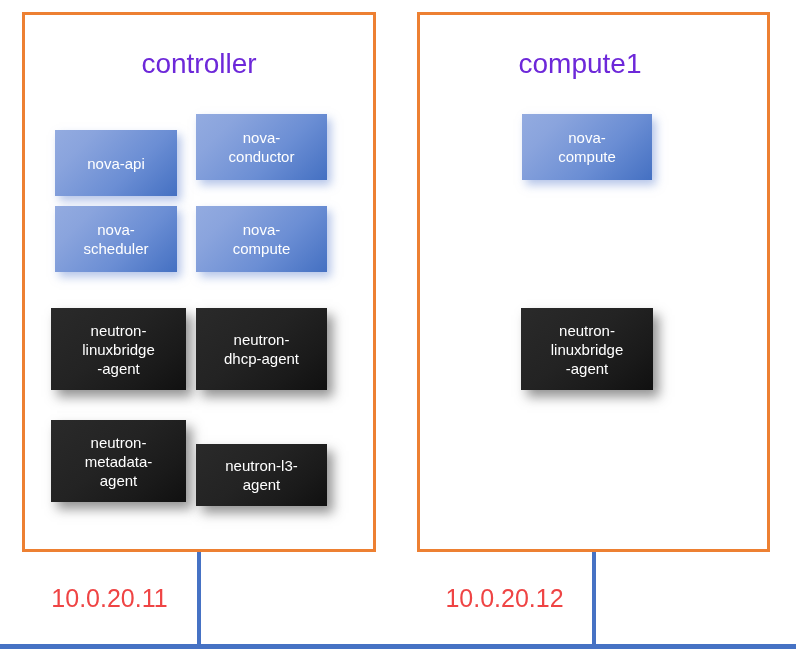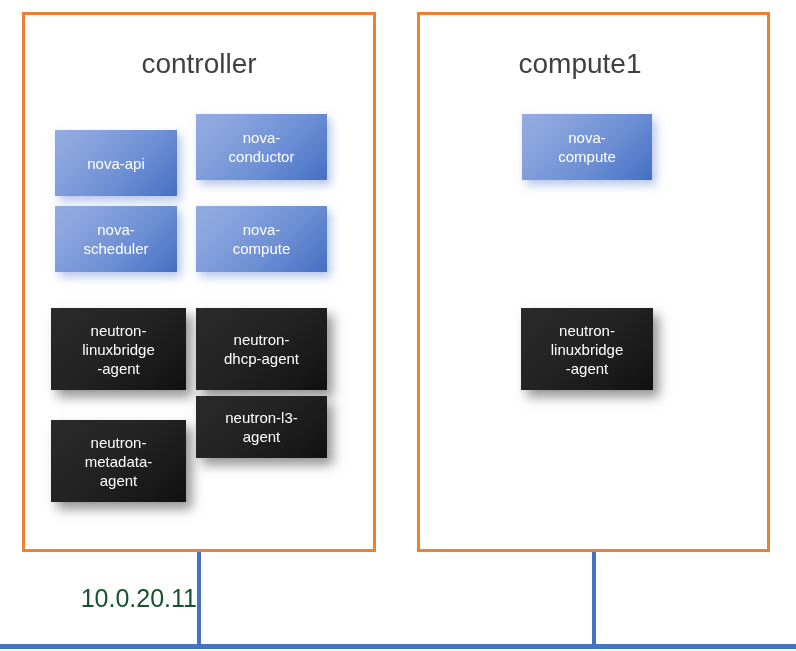--- a/index.html
+++ b/index.html
@@ -29,21 +29,21 @@
     box-sizing: border-box;
     border: 3px solid #ed8032;
     background: #ffffff;
   }
   .host-title {
     position: absolute;
     left: 0;
     width: 100%;
     text-align: center;
     font-size: 28px;
-    color: #404040;
+    color: #6d28d9;
     letter-spacing: 0px;
     line-height: 32px;
   }
 
   
   .svc {
     position: absolute;
     box-sizing: border-box;
     display: flex;
     align-items: center;
@@ -71,22 +71,22 @@
     background: #4672c4;
   }
   .hline {
     position: absolute;
     height: 5px;
     background: #4672c4;
   }
   .ip-label {
     position: absolute;
     font-size: 25px;
-    color: #14532d;
-    text-align: right;
+    color: #ef4444;
+    text-align: center;
     line-height: 30px;
     white-space: nowrap;
   }
 </style>
 </head>
 <body>
 
 <div id="canvas">
 
   <div class="host-box" style="left:22px; top:12px; width:354px; height:540px;">
@@ -122,21 +122,21 @@
     <span>neutron-
 dhcp-agent</span>
   </div>
 
   <div class="svc neutron" style="left:51px; top:420px; width:135px; height:82px;">
     <span>neutron-
 metadata-
 agent</span>
   </div>
 
-  <div class="svc neutron" style="left:196px; top:396px; width:131px; height:62px;text-align:center;">
+  <div class="svc neutron" style="left:196px; top:444px; width:131px; height:62px;text-align:center;">
     <span>neutron-l3-
 agent</span>
   </div>
 
   <div class="host-box" style="left:417px; top:12px; width:353px; height:540px;">
   </div>
   <div class="host-title" style="left:417px; top:48px; width:326px;">compute1</div>
 
   <div class="svc nova" style="left:522px; top:114px; width:130px; height:66px;">
     <span>nova-
@@ -147,14 +147,15 @@
     <span>neutron-
 linuxbridge
 -agent</span>
   </div>
 
   <div class="vline" style="left:197px; top:552px; height:95px;"></div>
   <div class="vline" style="left:592px; top:552px; height:95px;"></div>
   <div class="hline" style="left:0px; top:644px; width:796px;"></div>
 
   <div class="ip-label" style="left:22px; top:583px; width:175px;">10.0.20.11</div>
+  <div class="ip-label" style="left:417px; top:583px; width:175px;">10.0.20.12</div>
 
 </div>
 
 </body></html>

